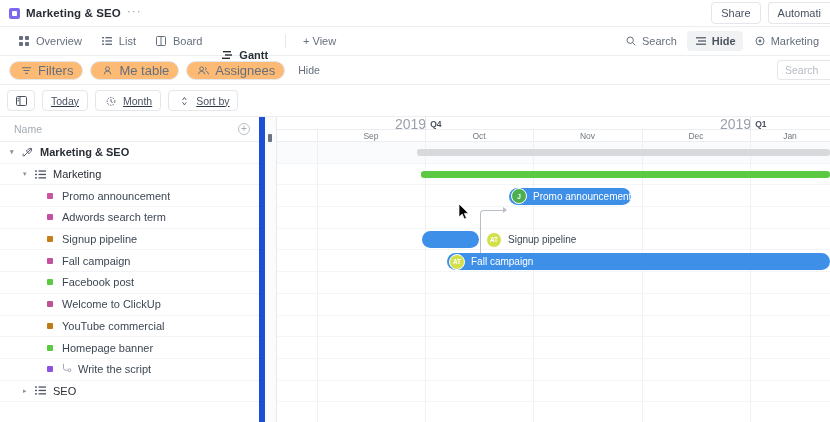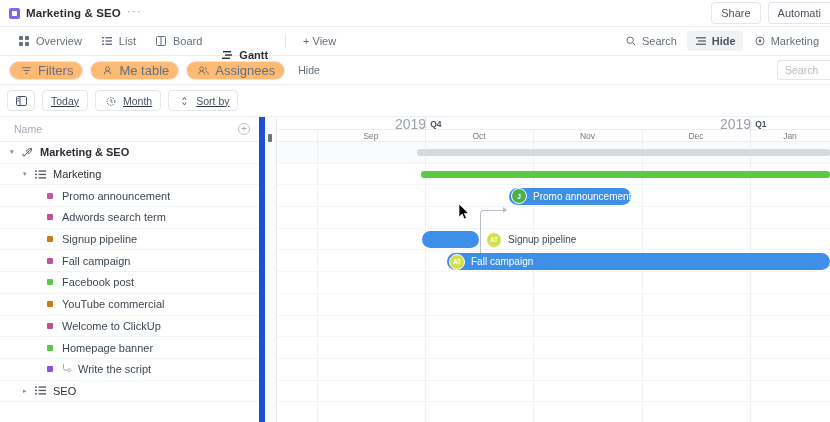--- a/index.html
+++ b/index.html
@@ -405,26 +405,26 @@
           </div>
           <div class="row task">
             <span class="sq" style="background:#c2529b"></span>
             <span class="rname">Fall campaign</span>
           </div>
           <div class="row task">
             <span class="sq" style="background:#5cc943"></span>
             <span class="rname">Facebook post</span>
           </div>
           <div class="row task">
+            <span class="sq" style="background:#bf5091"></span>
+            <span class="rname">Welcome to ClickUp</span>
+          </div>
+          <div class="row task">
             <span class="sq" style="background:#c07a17"></span>
             <span class="rname">YouTube commercial</span>
-          </div>
-          <div class="row task">
-            <span class="sq" style="background:#bf5091"></span>
-            <span class="rname">Welcome to ClickUp</span>
           </div>
           <div class="row task">
             <span class="sq" style="background:#5cc943"></span>
             <span class="rname">Homepage banner</span>
           </div>
           <div class="row task">
             <span class="sq" style="background:#8d52e0"></span>
             <span class="subtask-ico"><svg width="10" height="10" viewBox="0 0 10 10">
                 <path d="M1.5 0.8v4.4a2 2 0 002 2h2.2" fill="none" stroke="#9aa1ab" stroke-width="0.9"></path>
                 <circle cx="7.4" cy="7.2" r="1.5" fill="none" stroke="#9aa1ab" stroke-width="0.9"></circle>

